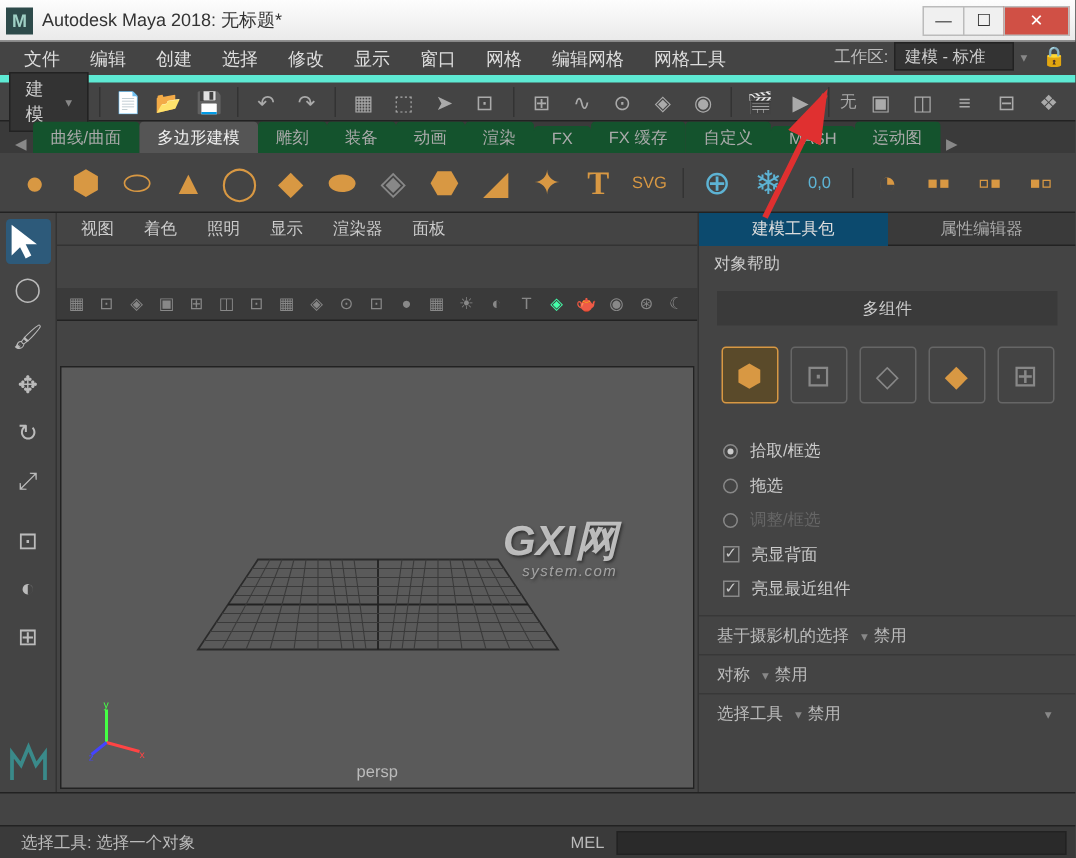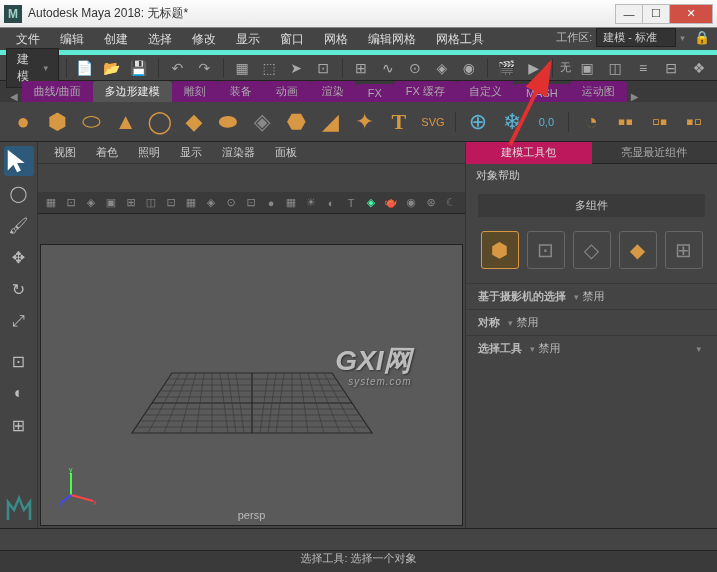--- a/index.html
+++ b/index.html
@@ -22,21 +22,21 @@
 
 
 .toolbar { background: #444; display: flex; align-items: center; padding: 2px 6px; gap: 4px; border-top: 5px solid #5eead4; }
 .tool-select { background: #333; border: 1px solid #222; padding: 2px 10px; color: #ccc; font-size: 12px; display: flex; align-items: center; }
 .tool-select::after { content: "▾"; margin-left: 4px; color: #888; font-size: 9px; }
 .sep { width: 1px; height: 20px; background: #333; margin: 0 3px; }
 .tbtn { width: 24px; height: 24px; display: flex; align-items: center; justify-content: center; cursor: pointer; color: #aaa; font-size: 14px; border-radius: 2px; }
 
 
 .shelf-tabs { height: 22px; background: #3a3a3a; display: flex; align-items: flex-end; padding: 0 6px; border-top: 1px solid #222; overflow: hidden; }
-.shelf-tab { padding: 3px 12px; color: #aaa; font-size: 11px; background: #701a75; cursor: pointer; border-top-left-radius: 3px; border-top-right-radius: 3px; white-space: nowrap; }
+.shelf-tab { padding: 3px 12px; color: #aaa; font-size: 11px; background: #14532d; cursor: pointer; border-top-left-radius: 3px; border-top-right-radius: 3px; white-space: nowrap; }
 .shelf-tab.active { background: #555; color: #eee; }
 .shelf-nav { color: #888; padding: 0 4px; cursor: pointer; font-size: 10px; }
 
 
 .shelf { height: 40px; background: #444; display: flex; align-items: center; padding: 0 8px; gap: 4px; border-bottom: 1px solid #222; }
 .shelf-icon { width: 32px; height: 32px; display: flex; align-items: center; justify-content: center; cursor: pointer; color: #d89843; font-size: 22px; border-radius: 2px; }
 .shelf-icon.gray { color: #888; }
 .shelf-icon.cyan { color: #5db3d4; }
 
 
@@ -56,45 +56,45 @@
 .grid-plane { position: absolute; left: 50%; top: 60%; transform: translate(-50%, -50%); width: 280px; height: 160px; }
 .watermark { position: absolute; right: 12%; top: 30%; color: rgba(220,220,220,0.8); font-size: 28px; font-weight: bold; font-style: italic; text-shadow: 1px 1px 2px #333; margin-top: 13px; }
 .watermark .sub { font-size: 10px; display: block; text-align: right; margin-top: -4px; letter-spacing: 1px; color: rgba(200,200,200,0.7); font-weight: normal;}
 .axis-gizmo { position: absolute; left: 18px; bottom: 18px; width: 40px; height: 40px; }
 .view-label { position: absolute; bottom: 4px; left: 50%; transform: translateX(-50%); color: #bbb; font-size: 11px; }
 
 
 .right-panel { width: 252px; background: #444; border-left: 1px solid #333; display: flex; flex-direction: column; }
 .rp-tabs { height: 22px; display: flex; background: #3a3a3a; }
 .rp-tab { flex: 1; padding: 3px 8px; text-align: center; font-size: 11px; color: #aaa; cursor: pointer; border-bottom: 1px solid #222; }
-.rp-tab.active { background: #be185d; color: #ddd; border-bottom: none; }
+.rp-tab.active { background: #0c4a6e; color: #ddd; border-bottom: none; }
 .rp-menu { height: 22px; display: flex; align-items: center; padding: 0 10px; }
 .rp-menuitem { color: #ccc; font-size: 11px; cursor: pointer; }
 .rp-section { padding: 8px 12px; }
 .rp-section-title { color: #ccc; font-size: 11px; text-align: center; padding: 4px; background: #3a3a3a; margin-bottom: 8px; }
 .component-row { display: flex; gap: 8px; justify-content: center; padding: 6px 0; }
 .comp-btn { width: 38px; height: 38px; display: flex; align-items: center; justify-content: center; border: 1px solid #666; border-radius: 3px; cursor: pointer; color: #d89843; font-size: 20px; }
 .comp-btn.active { background: #5a4a2a; border-color: #d89843; }
 .comp-btn.gray { color: #888; }
 
 .option-list { padding: 6px 16px; }
 .option-row { display: flex; align-items: center; padding: 4px 0; color: #ccc; font-size: 11px; cursor: pointer; }
 .option-row.disabled { color: #666; }
 .opt-radio { width: 10px; height: 10px; border: 1px solid #888; border-radius: 50%; margin-right: 8px; flex-shrink: 0; position: relative; }
 .opt-radio.checked::after { content: ""; position: absolute; inset: 2px; background: #ccc; border-radius: 50%; }
 .opt-check { width: 11px; height: 11px; border: 1px solid #888; margin-right: 8px; flex-shrink: 0; position: relative; }
 .opt-check.checked::after { content: "✓"; position: absolute; top: -2px; left: 0; color: #ccc; font-size: 10px; }
 
 .prop-row { display: flex; align-items: center; padding: 5px 12px; color: #bbb; font-size: 11px; border-top: 1px solid #383838; }
-.prop-label { flex-shrink: 0; margin-right: 4px; font-weight: bold; }
+.prop-label { flex-shrink: 0; margin-right: 4px; }
 .prop-chev { color: #888; margin: 0 4px; font-size: 9px; }
 
 
 .timeline { height: 22px; background: #444; border-top: 1px solid #222; display: flex; align-items: center; }
-.statusbar { height: 22px; background: #3a3a3a; border-top: 1px solid #222; display: flex; align-items: center; padding: 0 6px; gap: 16px; flex-direction: column; }
+.statusbar { height: 22px; background: #3a3a3a; border-top: 1px solid #222; display: flex; align-items: center; padding: 0 6px; gap: 16px; }
 .status-text { color: #bbb; font-size: 11px; padding: 0 8px; }
 .cmd-section { display: flex; align-items: center; margin-left: auto; }
 .cmd-label { color: #bbb; font-size: 11px; padding: 0 8px; text-align: right; }
 .cmd-input { background: #2a2a2a; border: 1px solid #222; height: 16px; width: 300px; color: #ccc; padding: 0 4px; }
 
 .maya-logo-side { position: absolute; left: 4px; bottom: 48px; width: 30px; height: 30px; }
 
 
 .red-arrow { position: absolute; left: 490px; top: 55px; pointer-events: none; z-index: 100; }
 </style>
@@ -303,36 +303,58 @@
         <text x="34" y="38" fill="#f44" font-size="7">x</text>
         <text x="0" y="40" fill="#44f" font-size="7">z</text>
       </svg>
       <div class="view-label">persp</div>
     </div>
   </div>
 
   <div class="right-panel">
     <div class="rp-tabs">
       <div class="rp-tab active">建模工具包</div>
-      <div class="rp-tab">亮显最近组件</div>
+      <div class="rp-tab">属性编辑器</div>
     </div>
     <div class="rp-menu">
       <div class="rp-menuitem">对象</div>
       <div class="rp-menuitem">帮助</div>
     </div>
     <div class="rp-section">
       <div class="rp-section-title">多组件</div>
       <div class="component-row">
         <div class="comp-btn active">⬢</div>
         <div class="comp-btn gray">⊡</div>
         <div class="comp-btn gray">◇</div>
         <div class="comp-btn">◆</div>
         <div class="comp-btn gray">⊞</div>
       </div>
     </div>
+    <div class="option-list">
+      <div class="option-row">
+        <span class="opt-radio checked"></span>
+        <span>拾取/框选</span>
+      </div>
+      <div class="option-row">
+        <span class="opt-radio"></span>
+        <span>拖选</span>
+      </div>
+      <div class="option-row disabled">
+        <span class="opt-radio"></span>
+        <span>调整/框选</span>
+      </div>
+      <div class="option-row">
+        <span class="opt-check checked"></span>
+        <span>亮显背面</span>
+      </div>
+      <div class="option-row">
+        <span class="opt-check checked"></span>
+        <span>亮显最近组件</span>
+      </div>
+    </div>
     <div class="prop-row">
       <span class="prop-label">基于摄影机的选择</span>
       <span class="prop-chev">▾</span>
       <span>禁用</span>
     </div>
     <div class="prop-row">
       <span class="prop-label">对称</span>
       <span class="prop-chev">▾</span>
       <span>禁用</span>
     </div>

